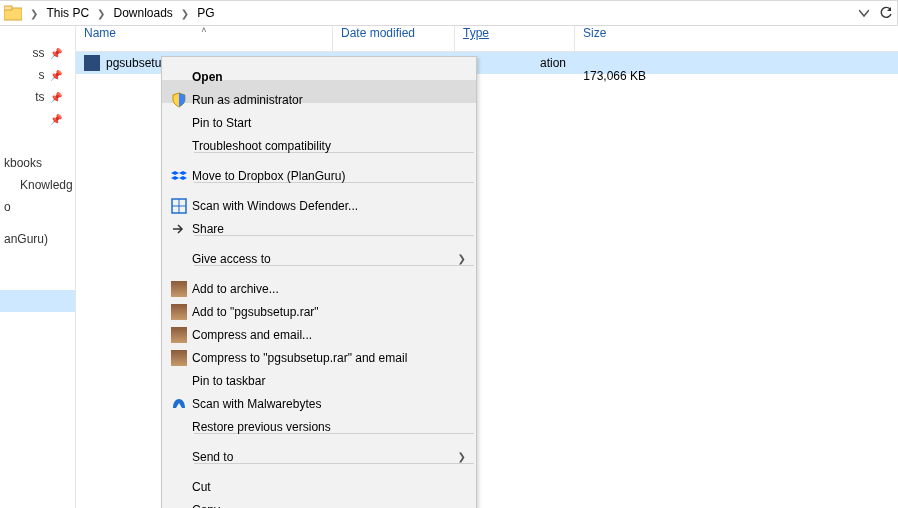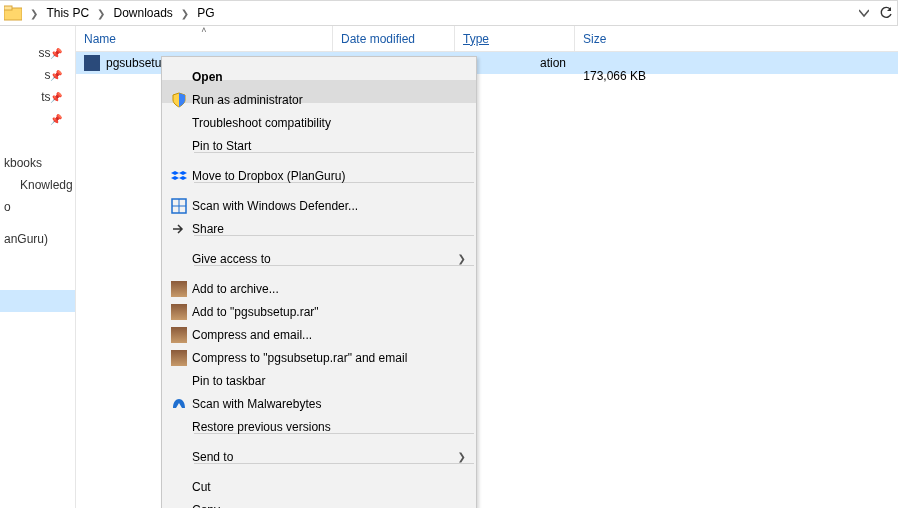--- a/index.html
+++ b/index.html
@@ -10,28 +10,28 @@
   .addr { display:flex; align-items:center; height:26px; border:1px solid #d9d9d9; border-left:none; }
   .addr .folder-icon { width:26px; height:100%; display:flex; align-items:center; justify-content:center; background:#fff; }
   .addr .crumb { padding:0 4px; height:100%; display:flex; align-items:center; cursor:default; }
   .addr .chev { color:#6b6b6b; padding:0 4px; font-size:10px; }
   .addr .spacer { flex:1; }
   .addr .nav-btn { width:22px; height:100%; display:flex; align-items:center; justify-content:center; color:#444; }
 
   
   .main { display:flex; height:calc(100% - 26px); }
   .sidebar { width:76px; border-right:1px solid #e6e6e6; padding-top:10px; }
-  .sidebar .qa { display:flex; align-items:center; justify-content:flex-end; height:22px; padding-right:12px; color:#333; font-size:12px; }
+  .sidebar .qa { display:flex; align-items:center; justify-content:flex-end; gap:6px; height:22px; padding-right:12px; color:#333; font-size:12px; }
   .sidebar .qa .pin { color:#9c9c9c; font-size:10px; }
   .sidebar .sel { background:#cde8ff; height:22px; margin-top:6px; }
 
   
   .filepane { flex:1; position:relative; }
   .cols { display:flex; align-items:center; height:26px; border-bottom:1px solid #e6e6e6; color:#1a5aa8; font-size:12px; }
-  .cols .col { padding:0 8px; height:100%; display:flex; align-items:center; position:relative; }
+  .cols .col { padding:0 8px; height:100%; display:flex; align-items:flex-start; position:relative; }
   .cols .col + .col { border-left:1px solid #e6e6e6; }
   .col-name   { width:256px; }
   .col-date   { width:122px; }
   .col-type   { width:120px;text-decoration:underline; }
   .col-size   { width:80px; }
   .sort-arrow { position:absolute; top:-1px; left:50%; transform:translateX(-50%); font-size:9px; color:#6b6b6b; }
 
   .row { display:flex; align-items:center; height:22px; font-size:12px; background:#cde8ff; }
   .row .cell { padding:0 8px; height:100%; display:flex; align-items:center; }
   .row .c-name { width:256px; gap:6px; }
@@ -166,25 +166,25 @@
     <span class="ic">
         <svg width="16" height="16">
           <path d="M8 1 L14 3 V8 C14 12 8 15 8 15 C8 15 2 12 2 8 V3 Z" fill="#ffd24a" stroke="#c79200"></path>
           <path d="M8 1 L14 3 V8 C14 12 8 15 8 15 Z" fill="#3b82f6"></path>
         </svg>
       </span>
     <span class="lbl">Run as administrator</span>
   </div>
   <div class="item">
       <span class="ic"></span>
+      <span class="lbl">Pin to Start</span>
+    </div>
+  <div class="item">
+      <span class="ic"></span>
       <span class="lbl">Troubleshoot compatibility</span>
-    </div>
-  <div class="item">
-      <span class="ic"></span>
-      <span class="lbl">Pin to Start</span>
     </div>
   <div class="sep"></div>
   <div class="item">
     <span class="ic">
         <svg width="16" height="16">
           <path d="M4 3 L8 5 L4 7 L0 5 Z M12 3 L16 5 L12 7 L8 5 Z M4 8 L8 10 L4 12 L0 10 Z M12 8 L16 10 L12 12 L8 10 Z" fill="#0061ff"></path>
         </svg>
       </span>
     <span class="lbl">Move to Dropbox (PlanGuru)</span>
   </div>

